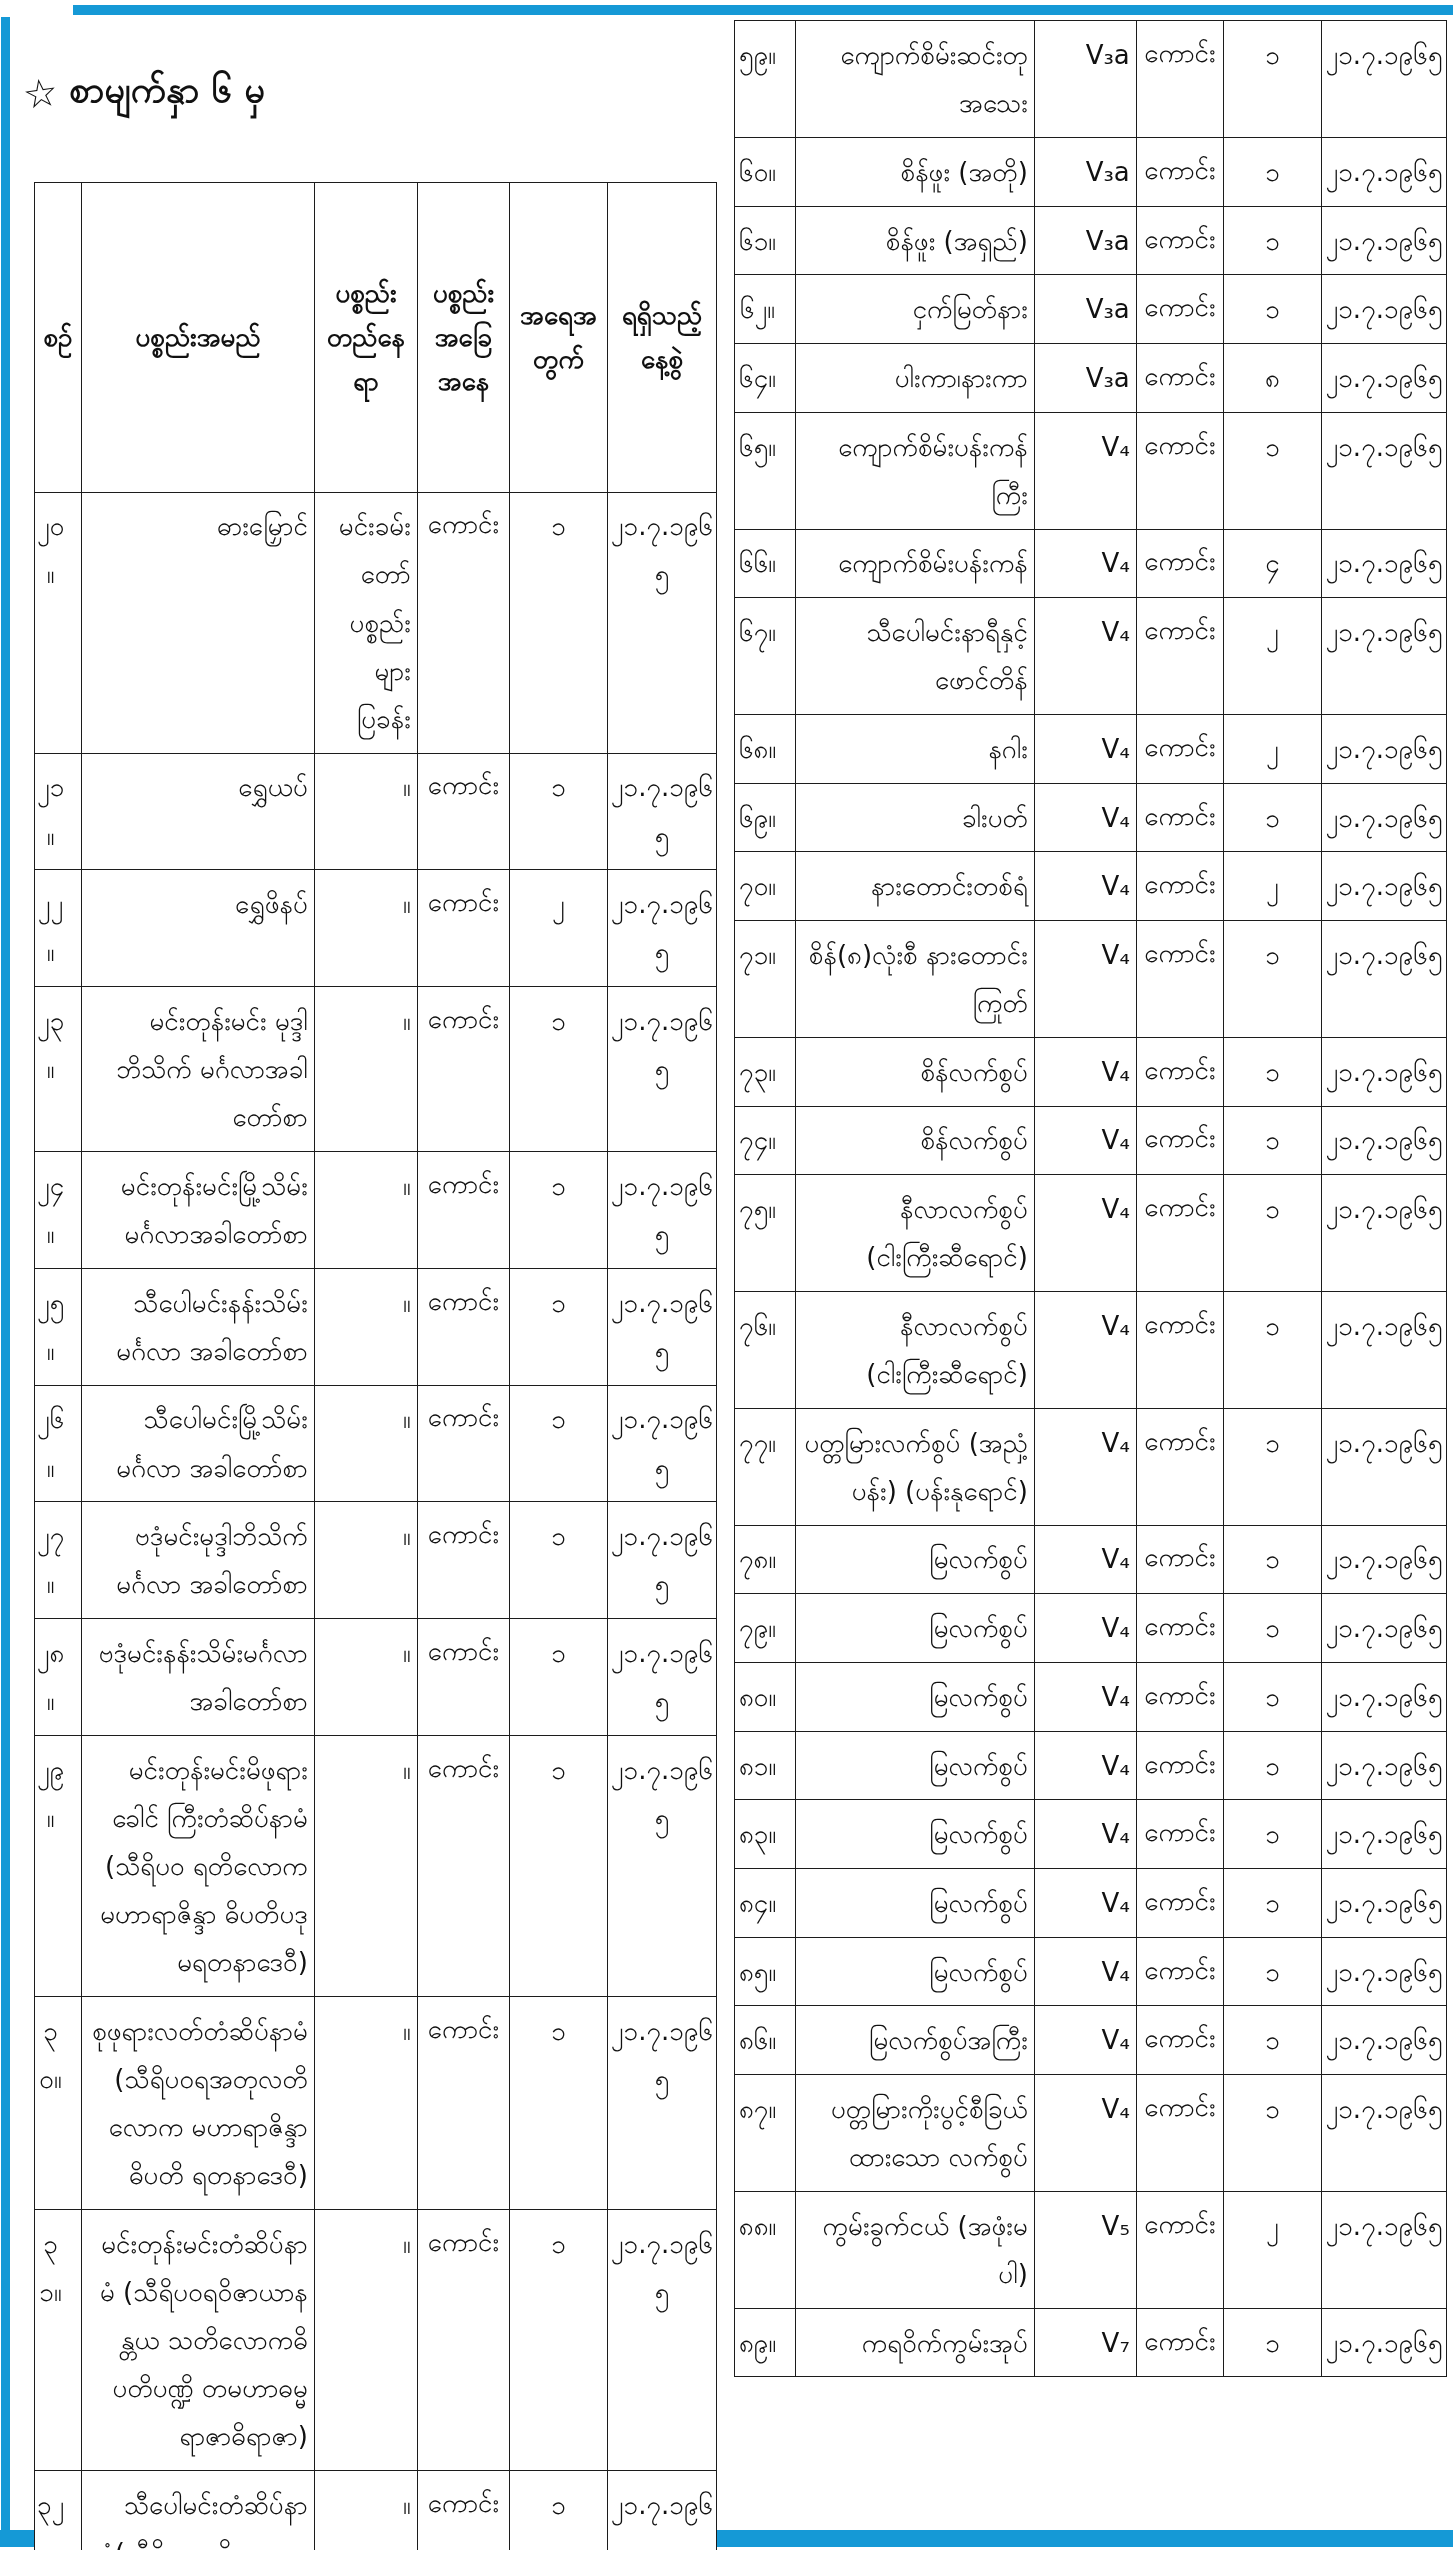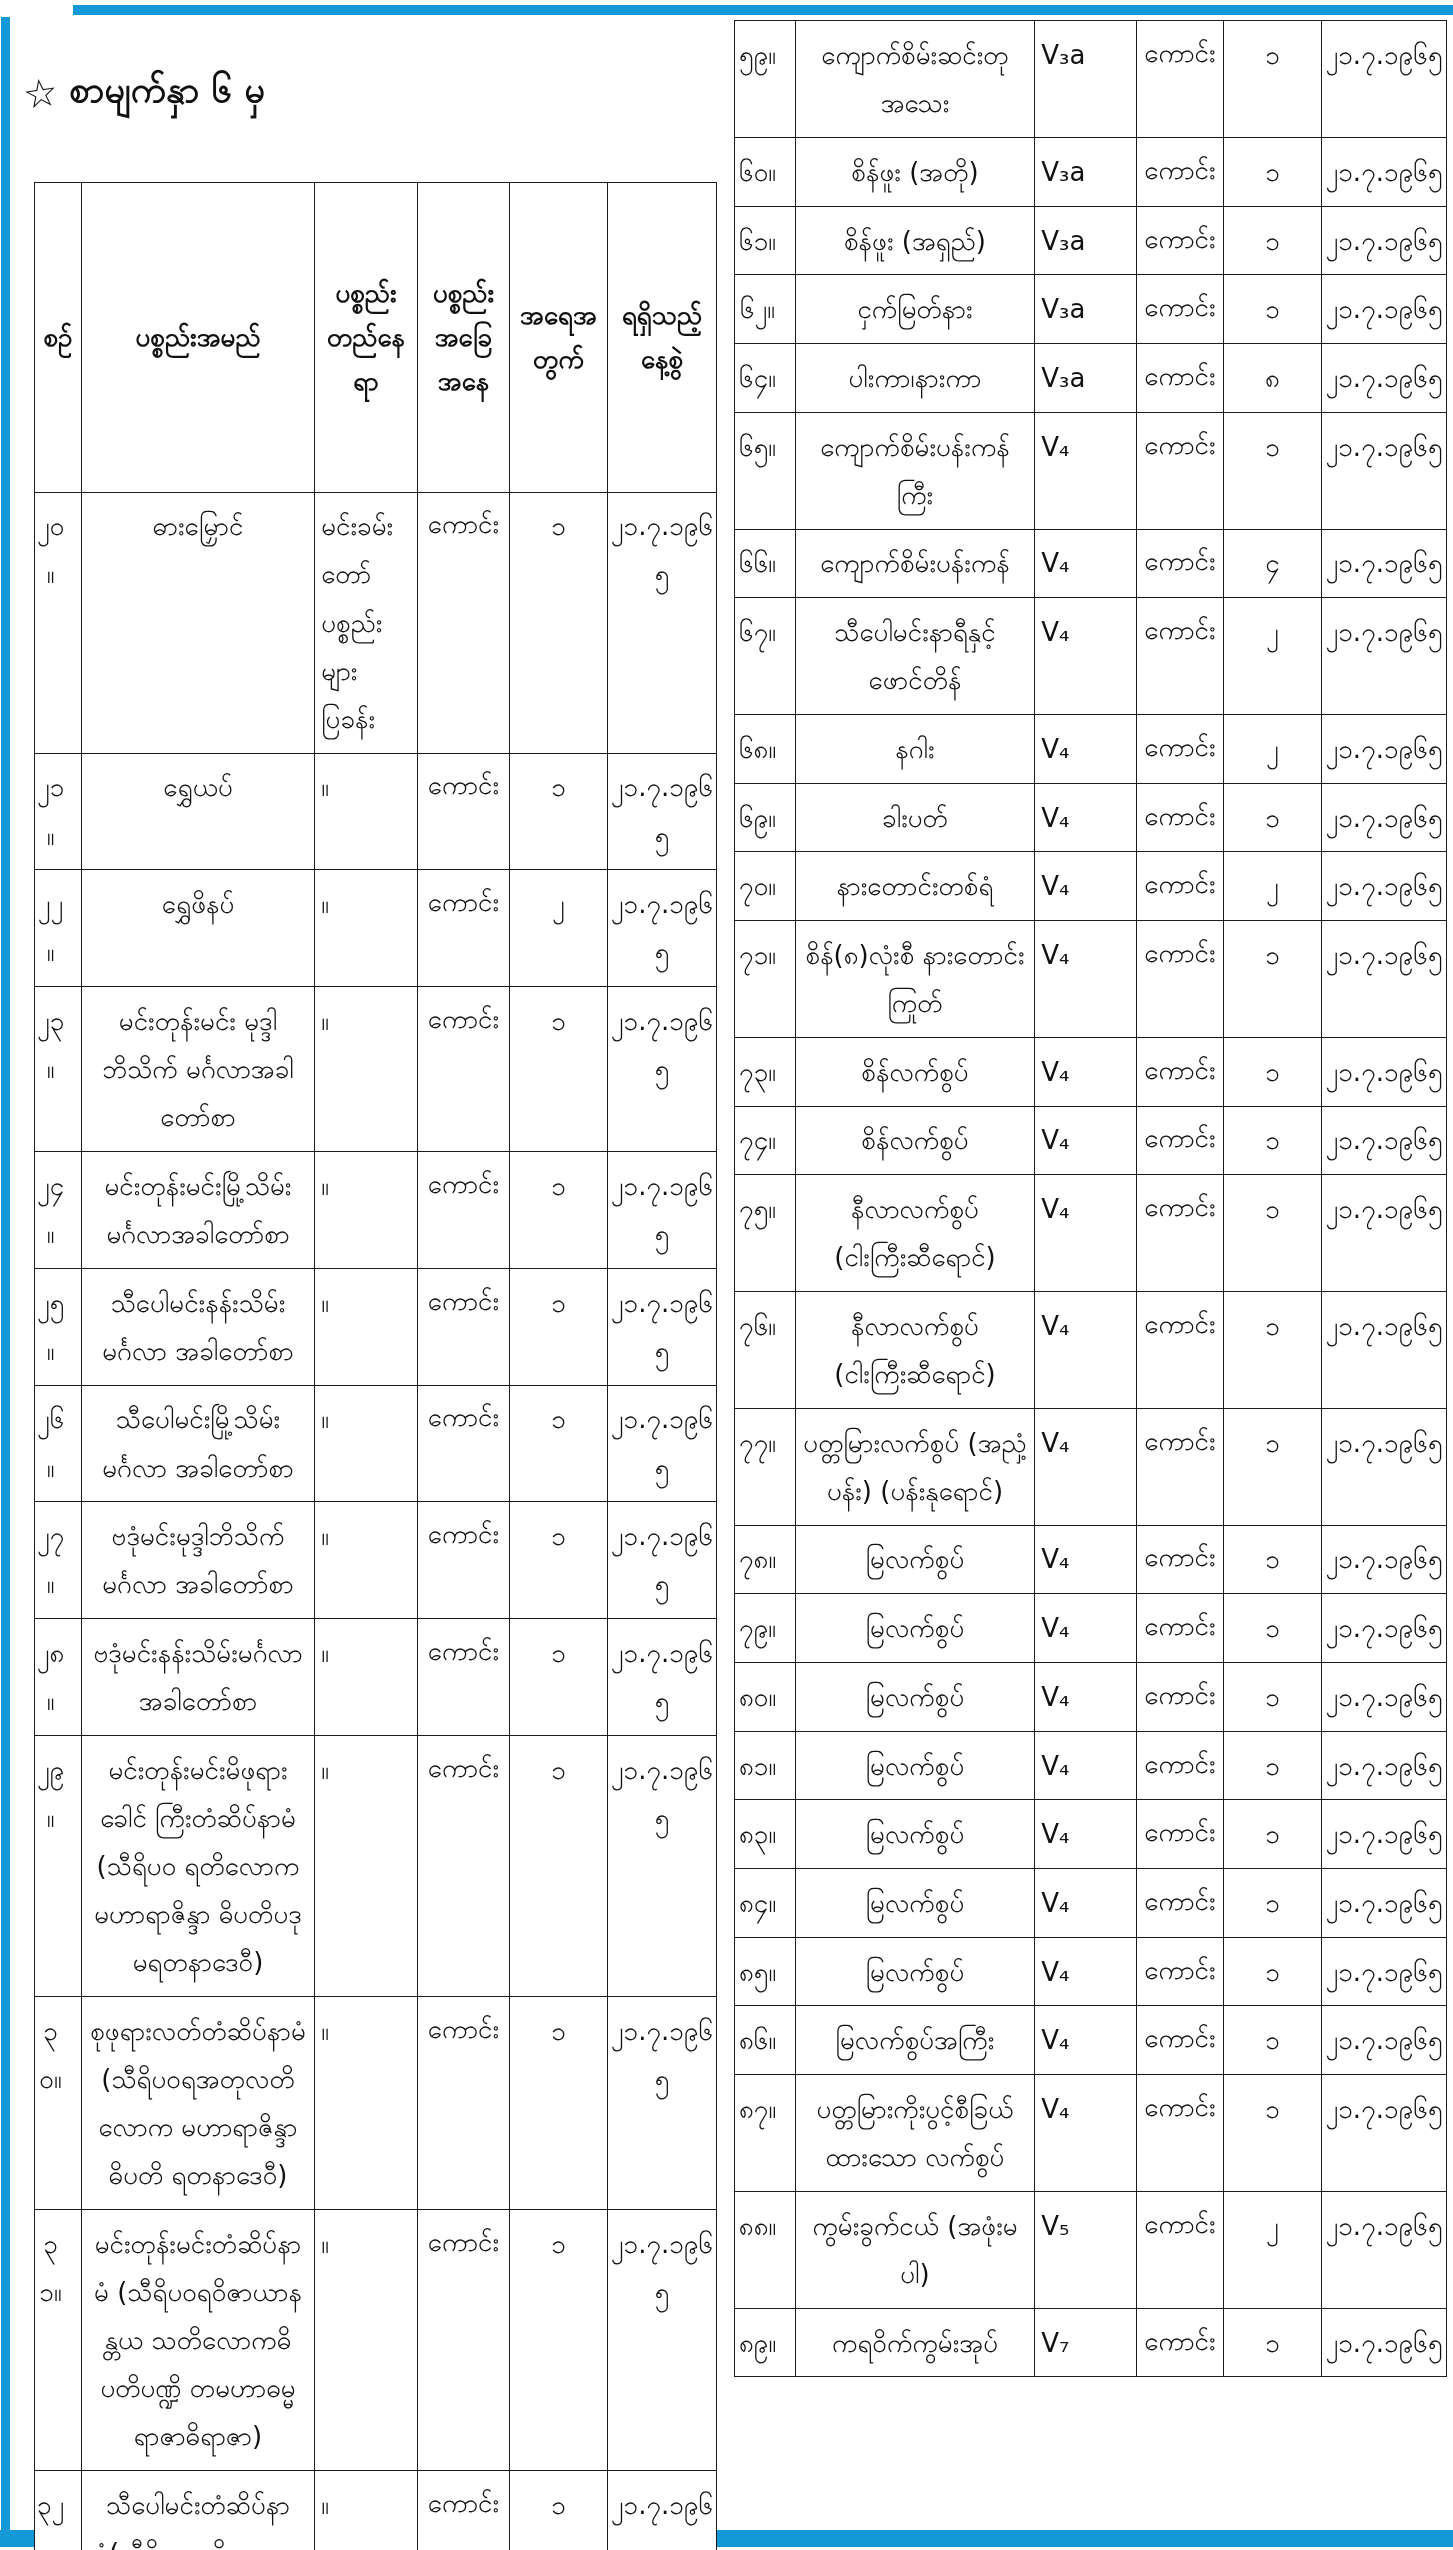--- a/index.html
+++ b/index.html
@@ -45,22 +45,22 @@
   }
   table.inv thead th{
     font-weight:bold;
     text-align:center;
     vertical-align:middle;
     height:289px;
     line-height:1.7;
   }
   
   table.inv td.c0{text-align:center;padding-left:1.2px;padding-right:16px;}
-  table.inv td.c1{text-align:center;}
-  table.inv td.c2{text-align:left;}
+  table.inv td.c1{text-align:right;}
+  table.inv td.c2{text-align:right;}
   table.inv td.c3{text-align:center;font-family:Liberation Mono, monospace;}
   table.inv td.c4{text-align:center;}
   table.inv td.c5{text-align:center;padding-left:2.5px;padding-right:2.5px;}
 </style>
 </head>
 <body>
 
 <div id="page">
 
   <div id="bar-top" class="accent" style="background: rgb(21, 153, 214);"></div>

